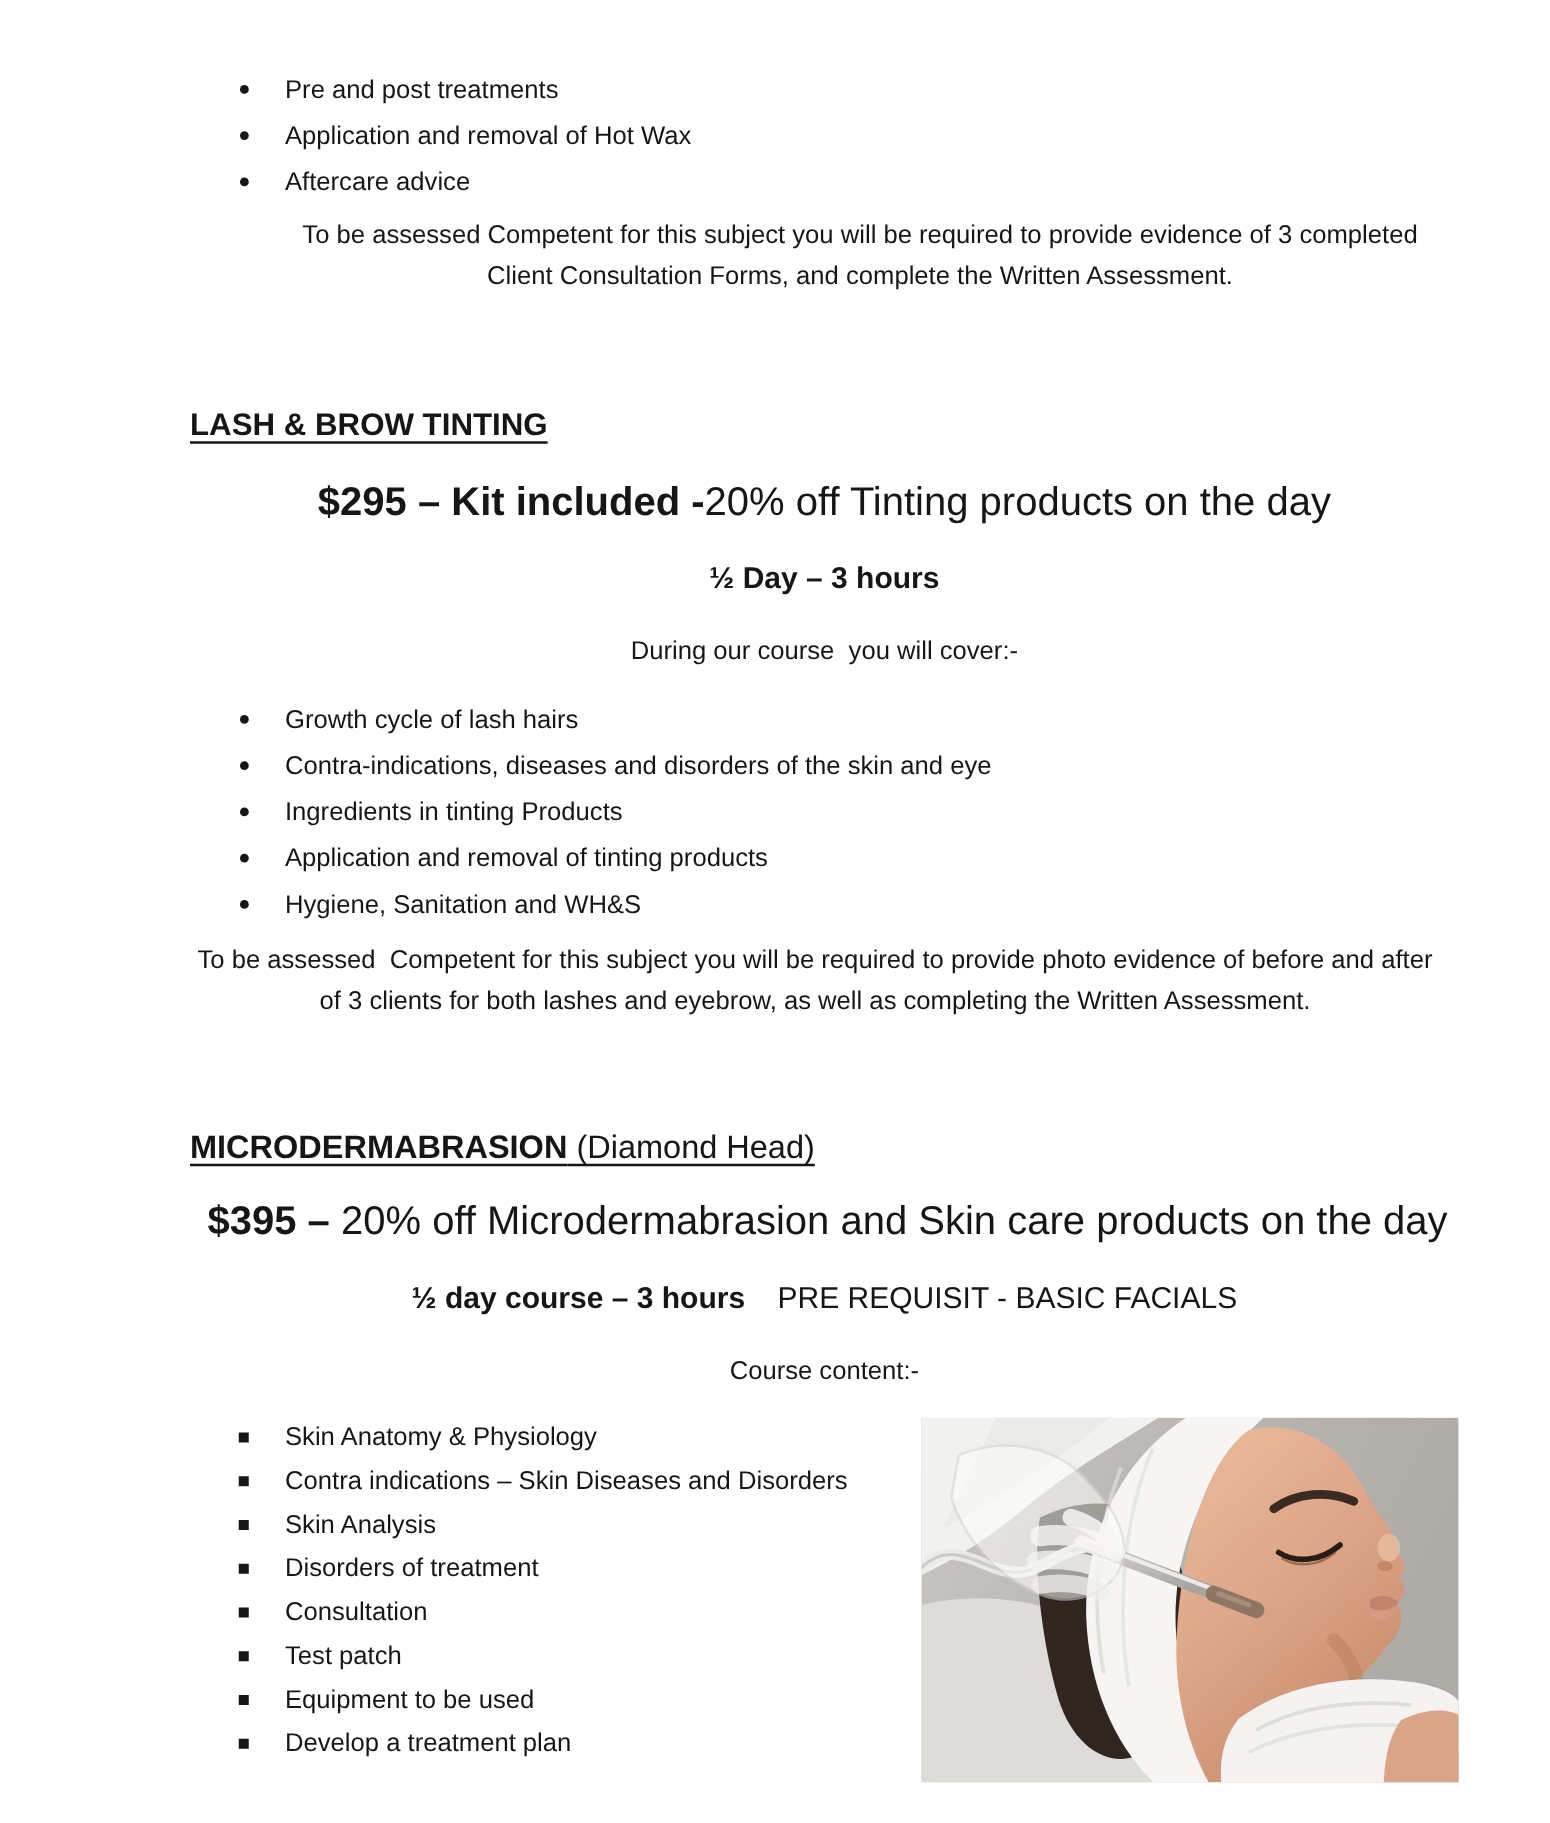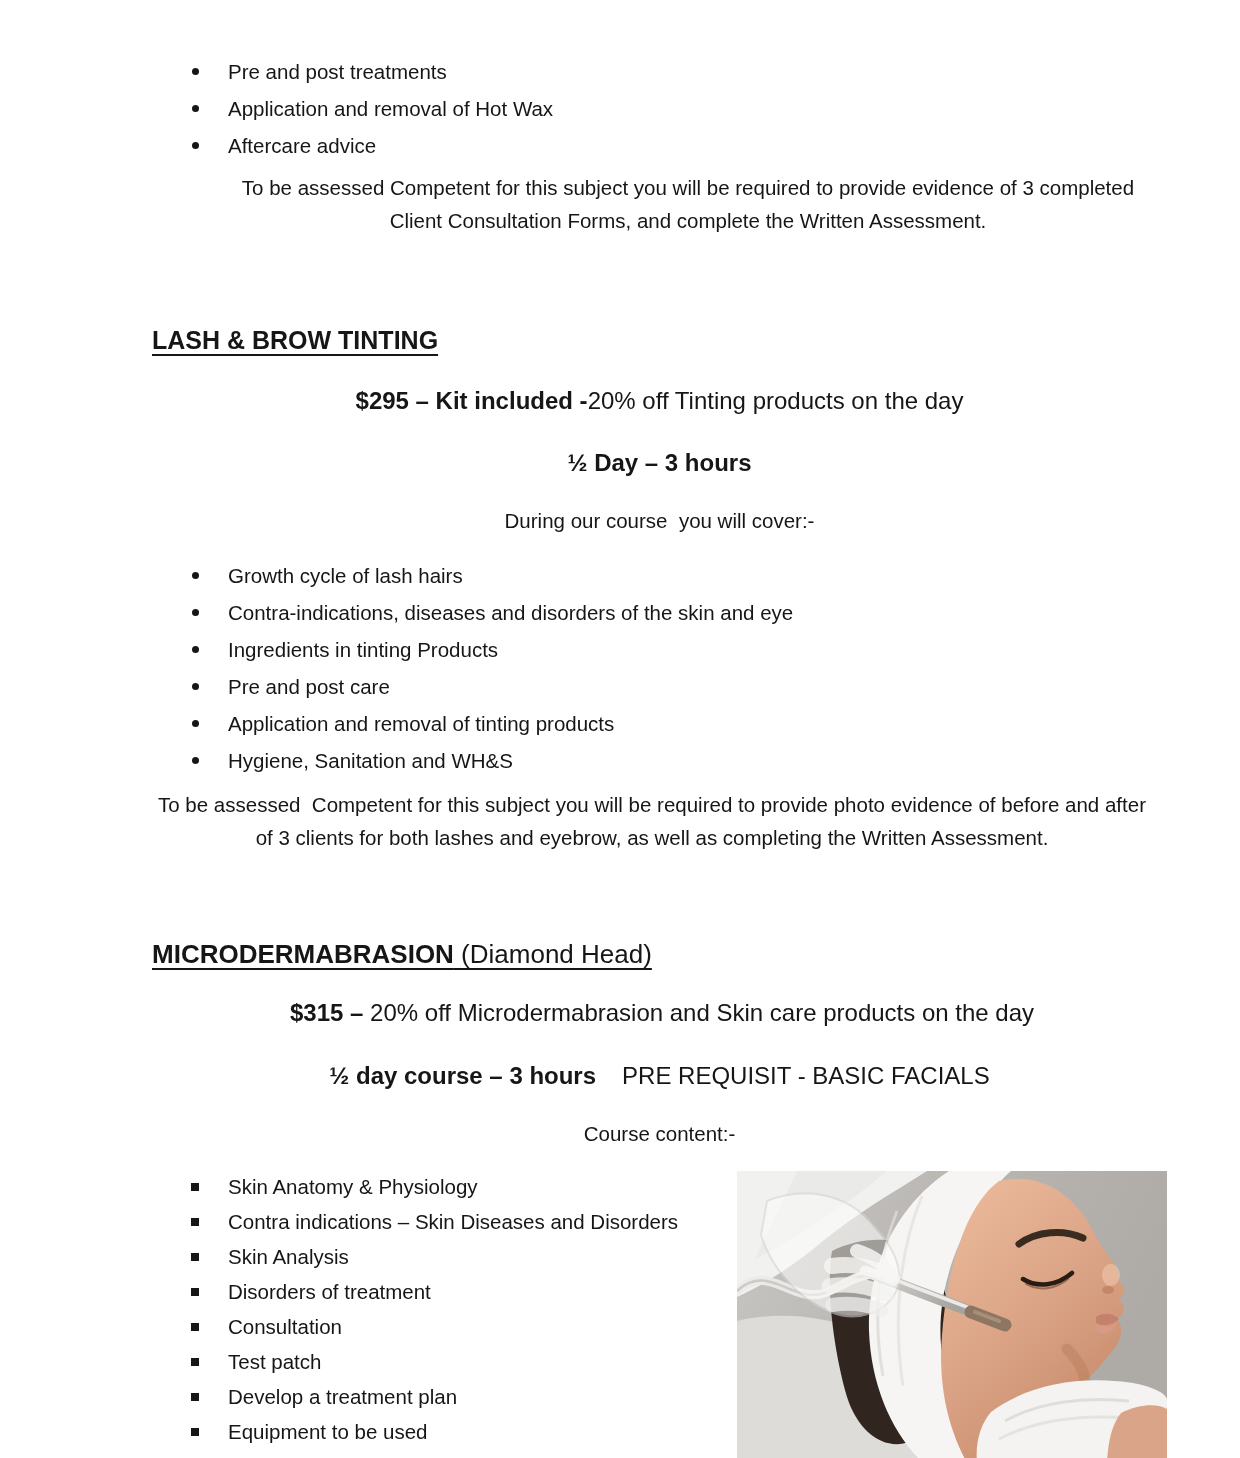--- a/index.html
+++ b/index.html
@@ -28,21 +28,21 @@
   .intro-note{margin-top:0;}
   .assess-note{margin-top:15px;max-width:1000px;}
 
   
   h2{margin:0;font-size:25px;line-height:30px;font-weight:700;
      text-decoration:underline;text-decoration-thickness:2px;text-underline-offset:5px;}
   h2.lash{margin-top:88px;}
   h2.micro{margin-top:84px;font-size:26px;line-height:32px;}
   h2 .reg{font-weight:400;}
 
-  .price-line{font-size:24px;line-height:30px;white-space:pre-wrap;}
+  .price-line{font-size:32px;line-height:30px;white-space:pre-wrap;}
   .price-lash{margin-top:31px;}
   .price-micro{margin-top:28px;padding-left:5px;}
   .price-line b{font-weight:700;}
 
   .duration-line{font-size:24px;line-height:30px;font-weight:700;}
   .duration-lash{margin-top:32px;}
   .duration-micro{margin-top:33px;}
   .prereq{font-weight:400;margin-left:26px;}
 
   .lead-line{font-size:20.5px;line-height:26px;white-space:pre-wrap;}
@@ -74,45 +74,44 @@
   <p class="price-line price-lash"><b>$295 – Kit included -</b><span>20% off Tinting products on the day</span></p>
 
   <p class="duration-line duration-lash">½ Day – 3 hours</p>
 
   <p class="lead-line cover-intro">During our course  you will cover:-</p>
 
   <ul class="blist lash-list">
     <li>Growth cycle of lash hairs</li>
     <li>Contra-indications, diseases and disorders of the skin and eye</li>
     <li>Ingredients in tinting Products</li>
-    <li>Pre and post care</li>
     <li>Application and removal of tinting products</li>
     <li>Hygiene, Sanitation and WH&amp;S</li>
   </ul>
 
   <p class="note assess-note">To be assessed  Competent for this subject you will be required to provide photo evidence of before and after of 3 clients for both lashes and eyebrow, as well as completing the Written Assessment.</p>
 
   <h2 class="micro"><span>MICRODERMABRASION</span><span class="reg"> (Diamond Head)</span></h2>
 
-  <p class="price-line price-micro"><b>$315 –</b><span> 20% off Microdermabrasion and Skin care products on the day</span></p>
+  <p class="price-line price-micro"><b>$395 –</b><span> 20% off Microdermabrasion and Skin care products on the day</span></p>
 
   <p class="duration-line duration-micro"><span>½ day course – 3 hours</span><span class="prereq">PRE REQUISIT - BASIC FACIALS</span></p>
 
   <p class="lead-line content-intro">Course content:-</p>
 
   <div class="bottom-row">
     <ul class="blist sqlist">
       <li>Skin Anatomy &amp; Physiology</li>
       <li>Contra indications – Skin Diseases and Disorders</li>
       <li>Skin Analysis</li>
       <li>Disorders of treatment</li>
       <li>Consultation</li>
       <li>Test patch</li>
+      <li>Equipment to be used</li>
       <li>Develop a treatment plan</li>
-      <li>Equipment to be used</li>
     </ul>
 
     <div class="photo-wrap">
       <svg viewBox="0 0 430 292" aria-hidden="true">
         <defs>
           <linearGradient id="bgGrad" x1="0" y1="0" x2="1" y2="0.35">
             <stop offset="0" stop-color="#c9c7c4"></stop>
             <stop offset="0.55" stop-color="#b7b4b0"></stop>
             <stop offset="1" stop-color="#aeaba7"></stop>
           </linearGradient>

